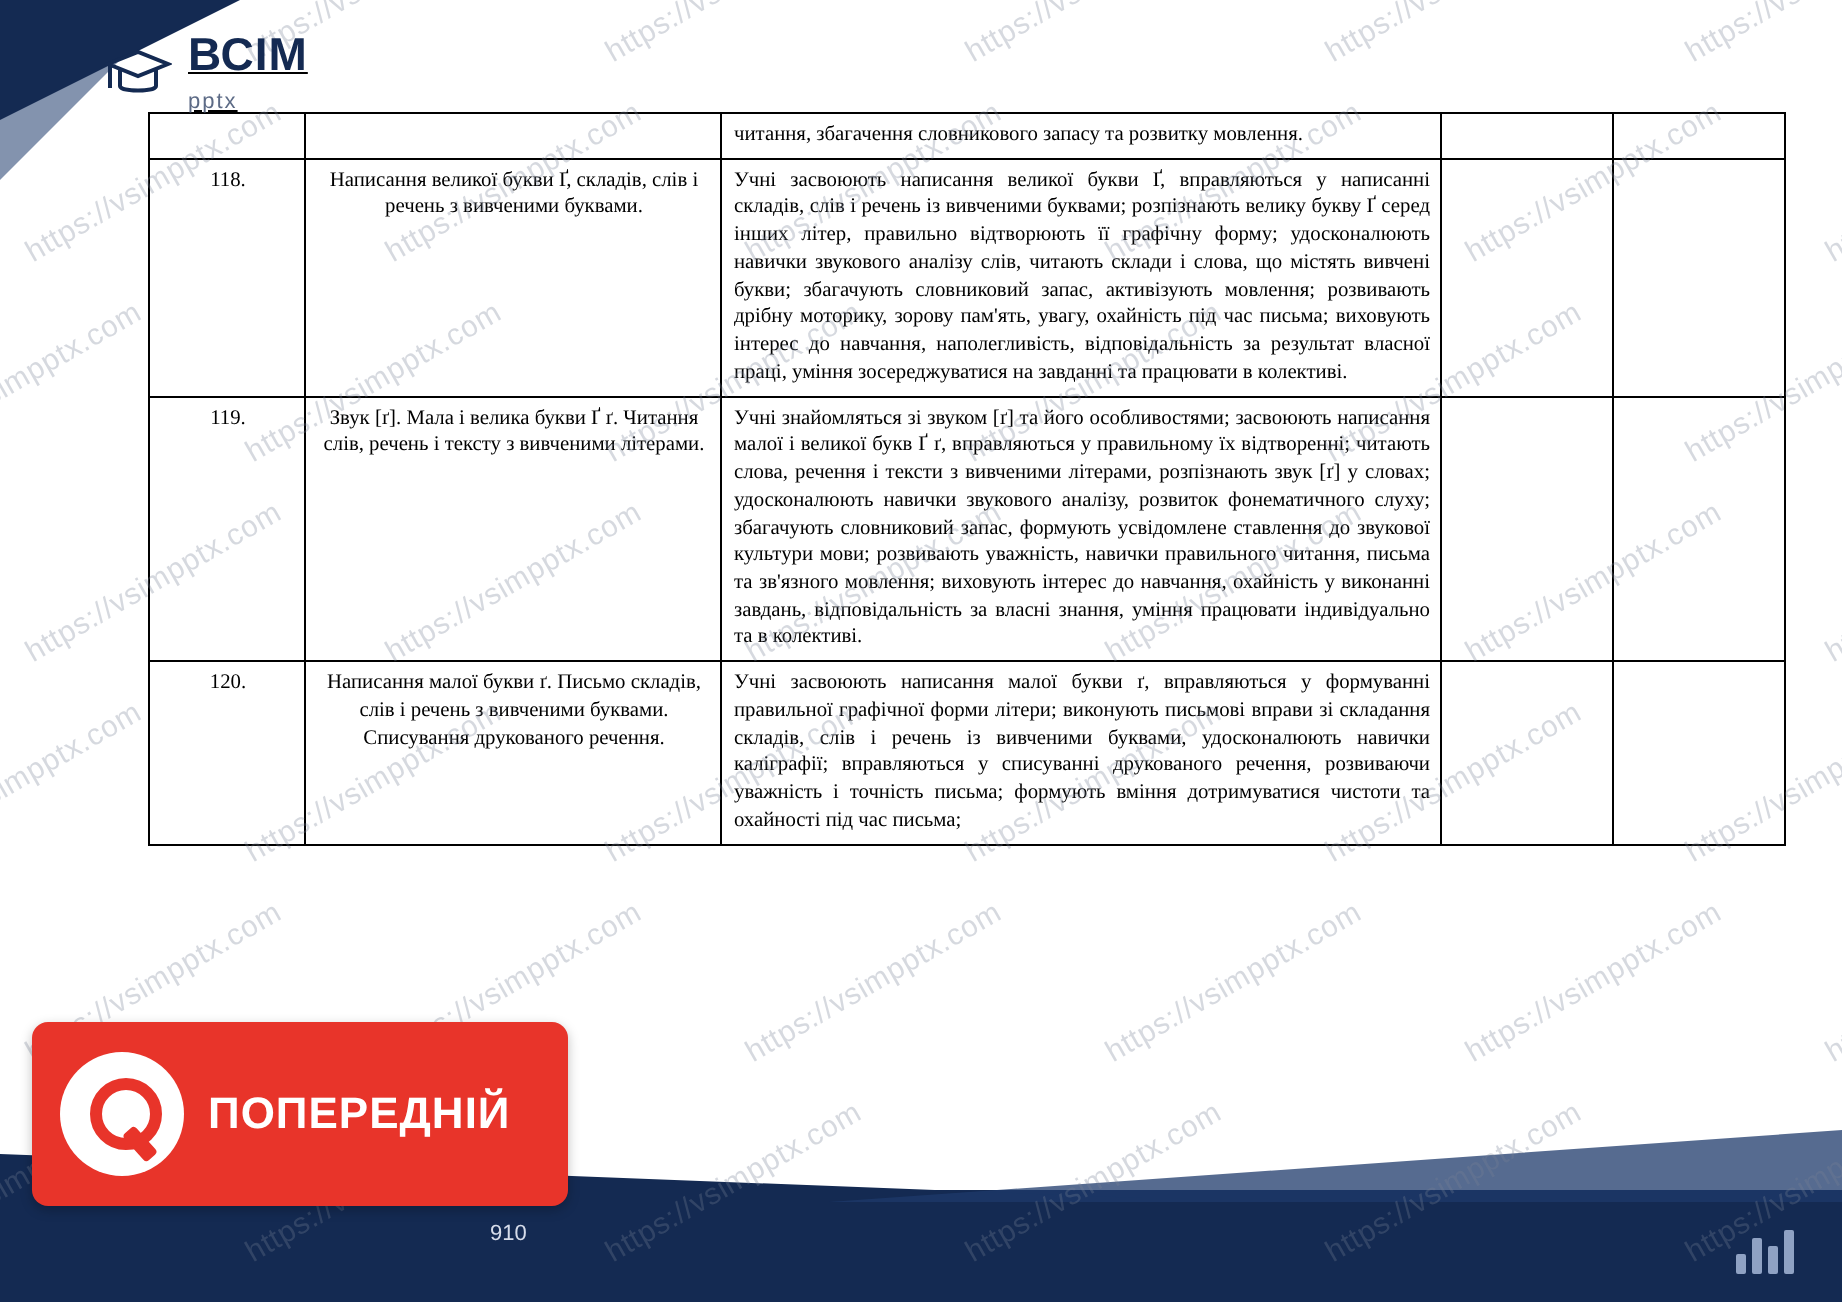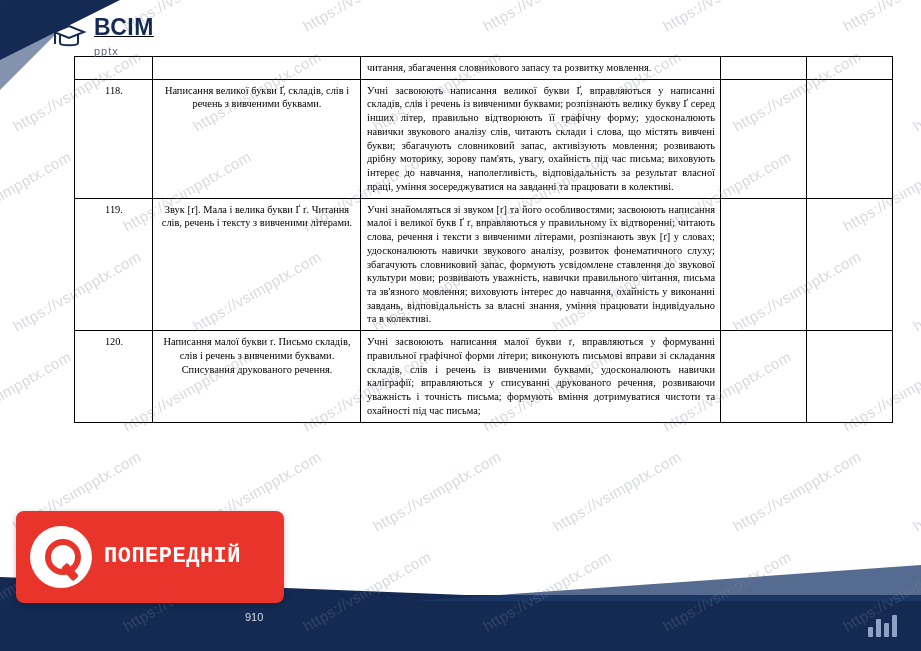--- a/index.html
+++ b/index.html
@@ -133,21 +133,21 @@
   }
   .magnifier:after {
     content: "";
     position: absolute; left: 36px; top: 37px;
     width: 8px; height: 18px;
     background: #e8342a;
     transform: rotate(-42deg);
     border-radius: 2px;
   }
   .preview-text {
-    font-family: Liberation Mono, monospace;
+    font-family: Liberation Sans, sans-serif;
     font-weight: bold;
     color: #ffffff;
     font-size: 22px;
     line-height: 1.1;
     letter-spacing: .5px;
   }
 
   
   .page-num {
     position: absolute; left: 245px; bottom: 28px;

